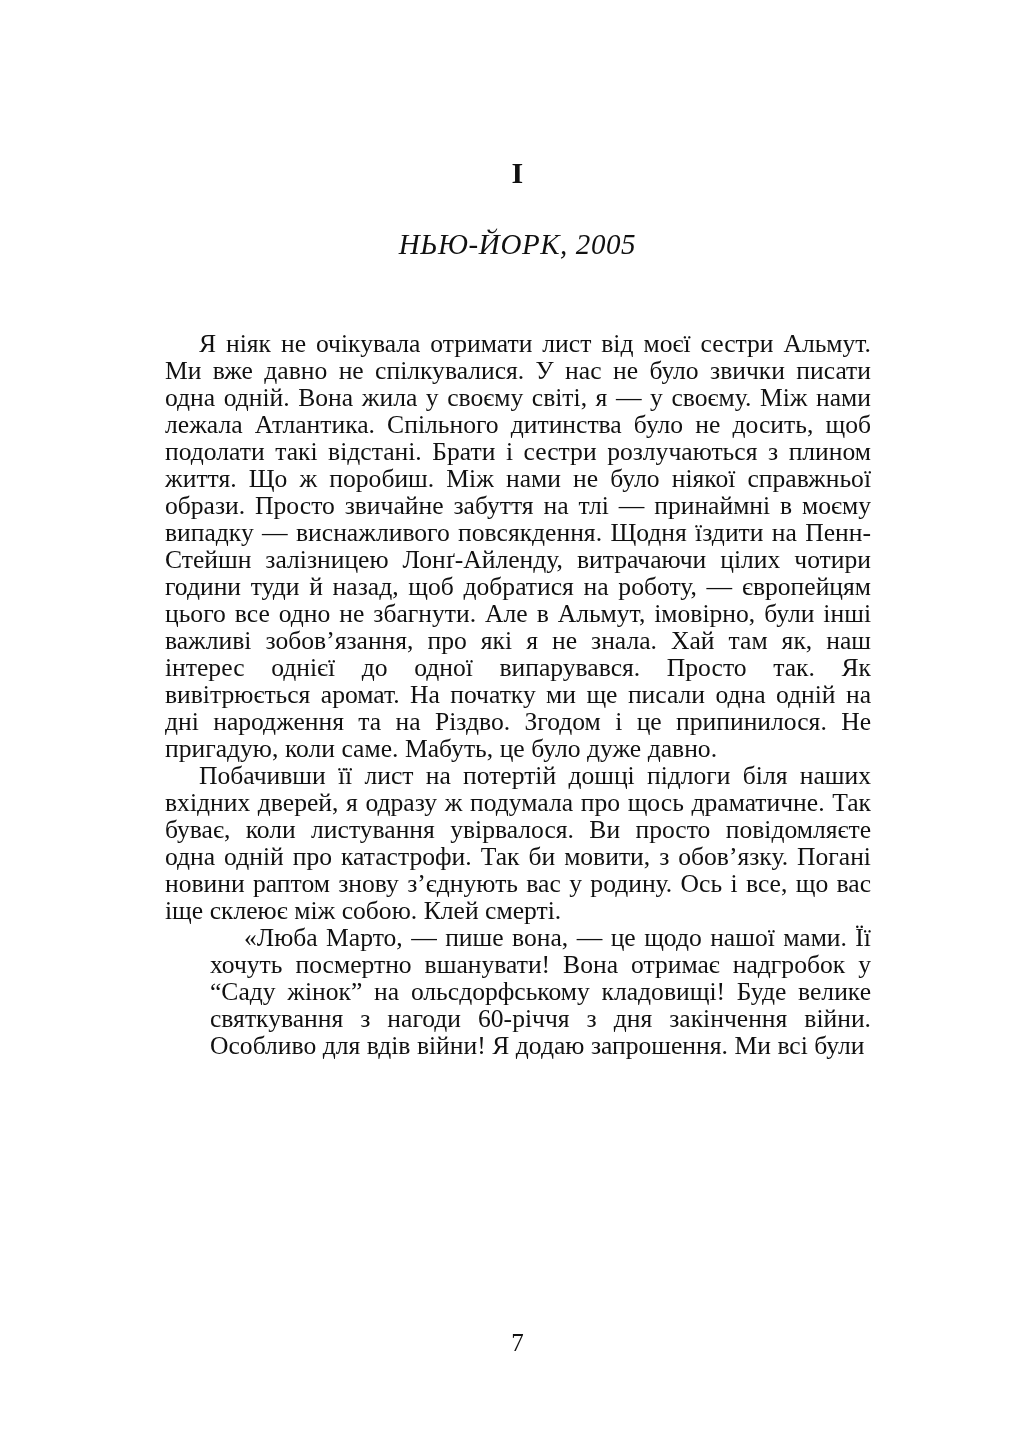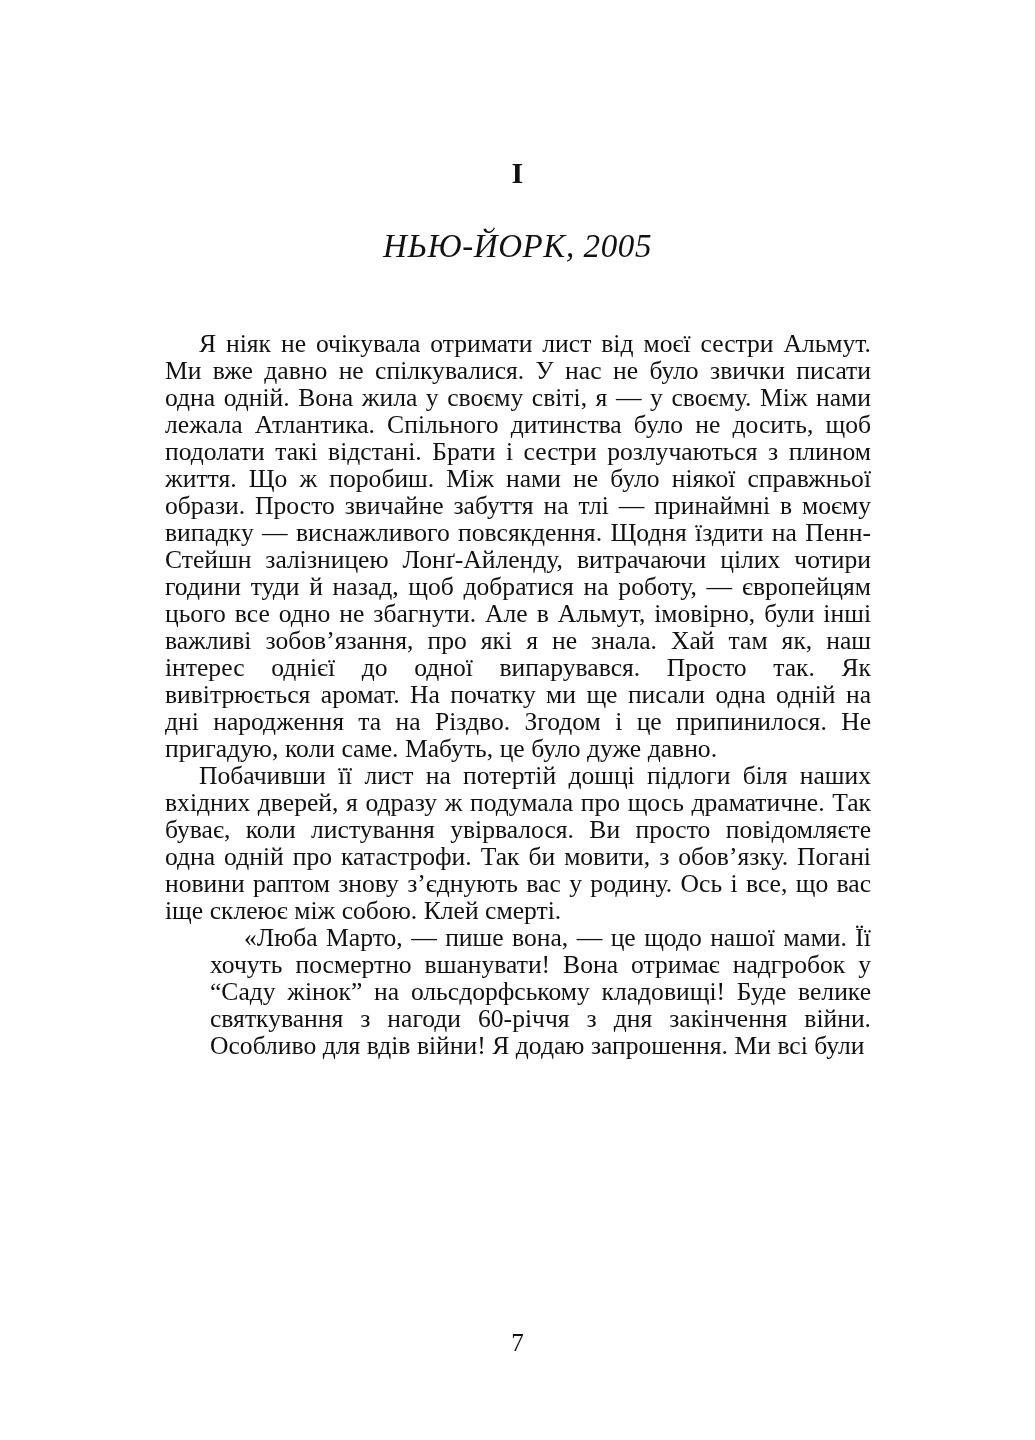--- a/index.html
+++ b/index.html
@@ -37,21 +37,21 @@
     font-size: 30px;
     font-weight: 700;
     line-height: 1;
     letter-spacing: 0.5px;
     color: #111111;
   }
   .chapter-place {
     margin-top: 42px;
     font-family: "Liberation Serif", "DejaVu Serif", serif;
     font-style: italic;
-    font-size: 33px;
+    font-size: 29px;
     line-height: 1;
     letter-spacing: 0.6px;
     color: #111111;
   }
 
   
   .textblock {
     position: absolute;
     left: 165px;
     top: 330px;

